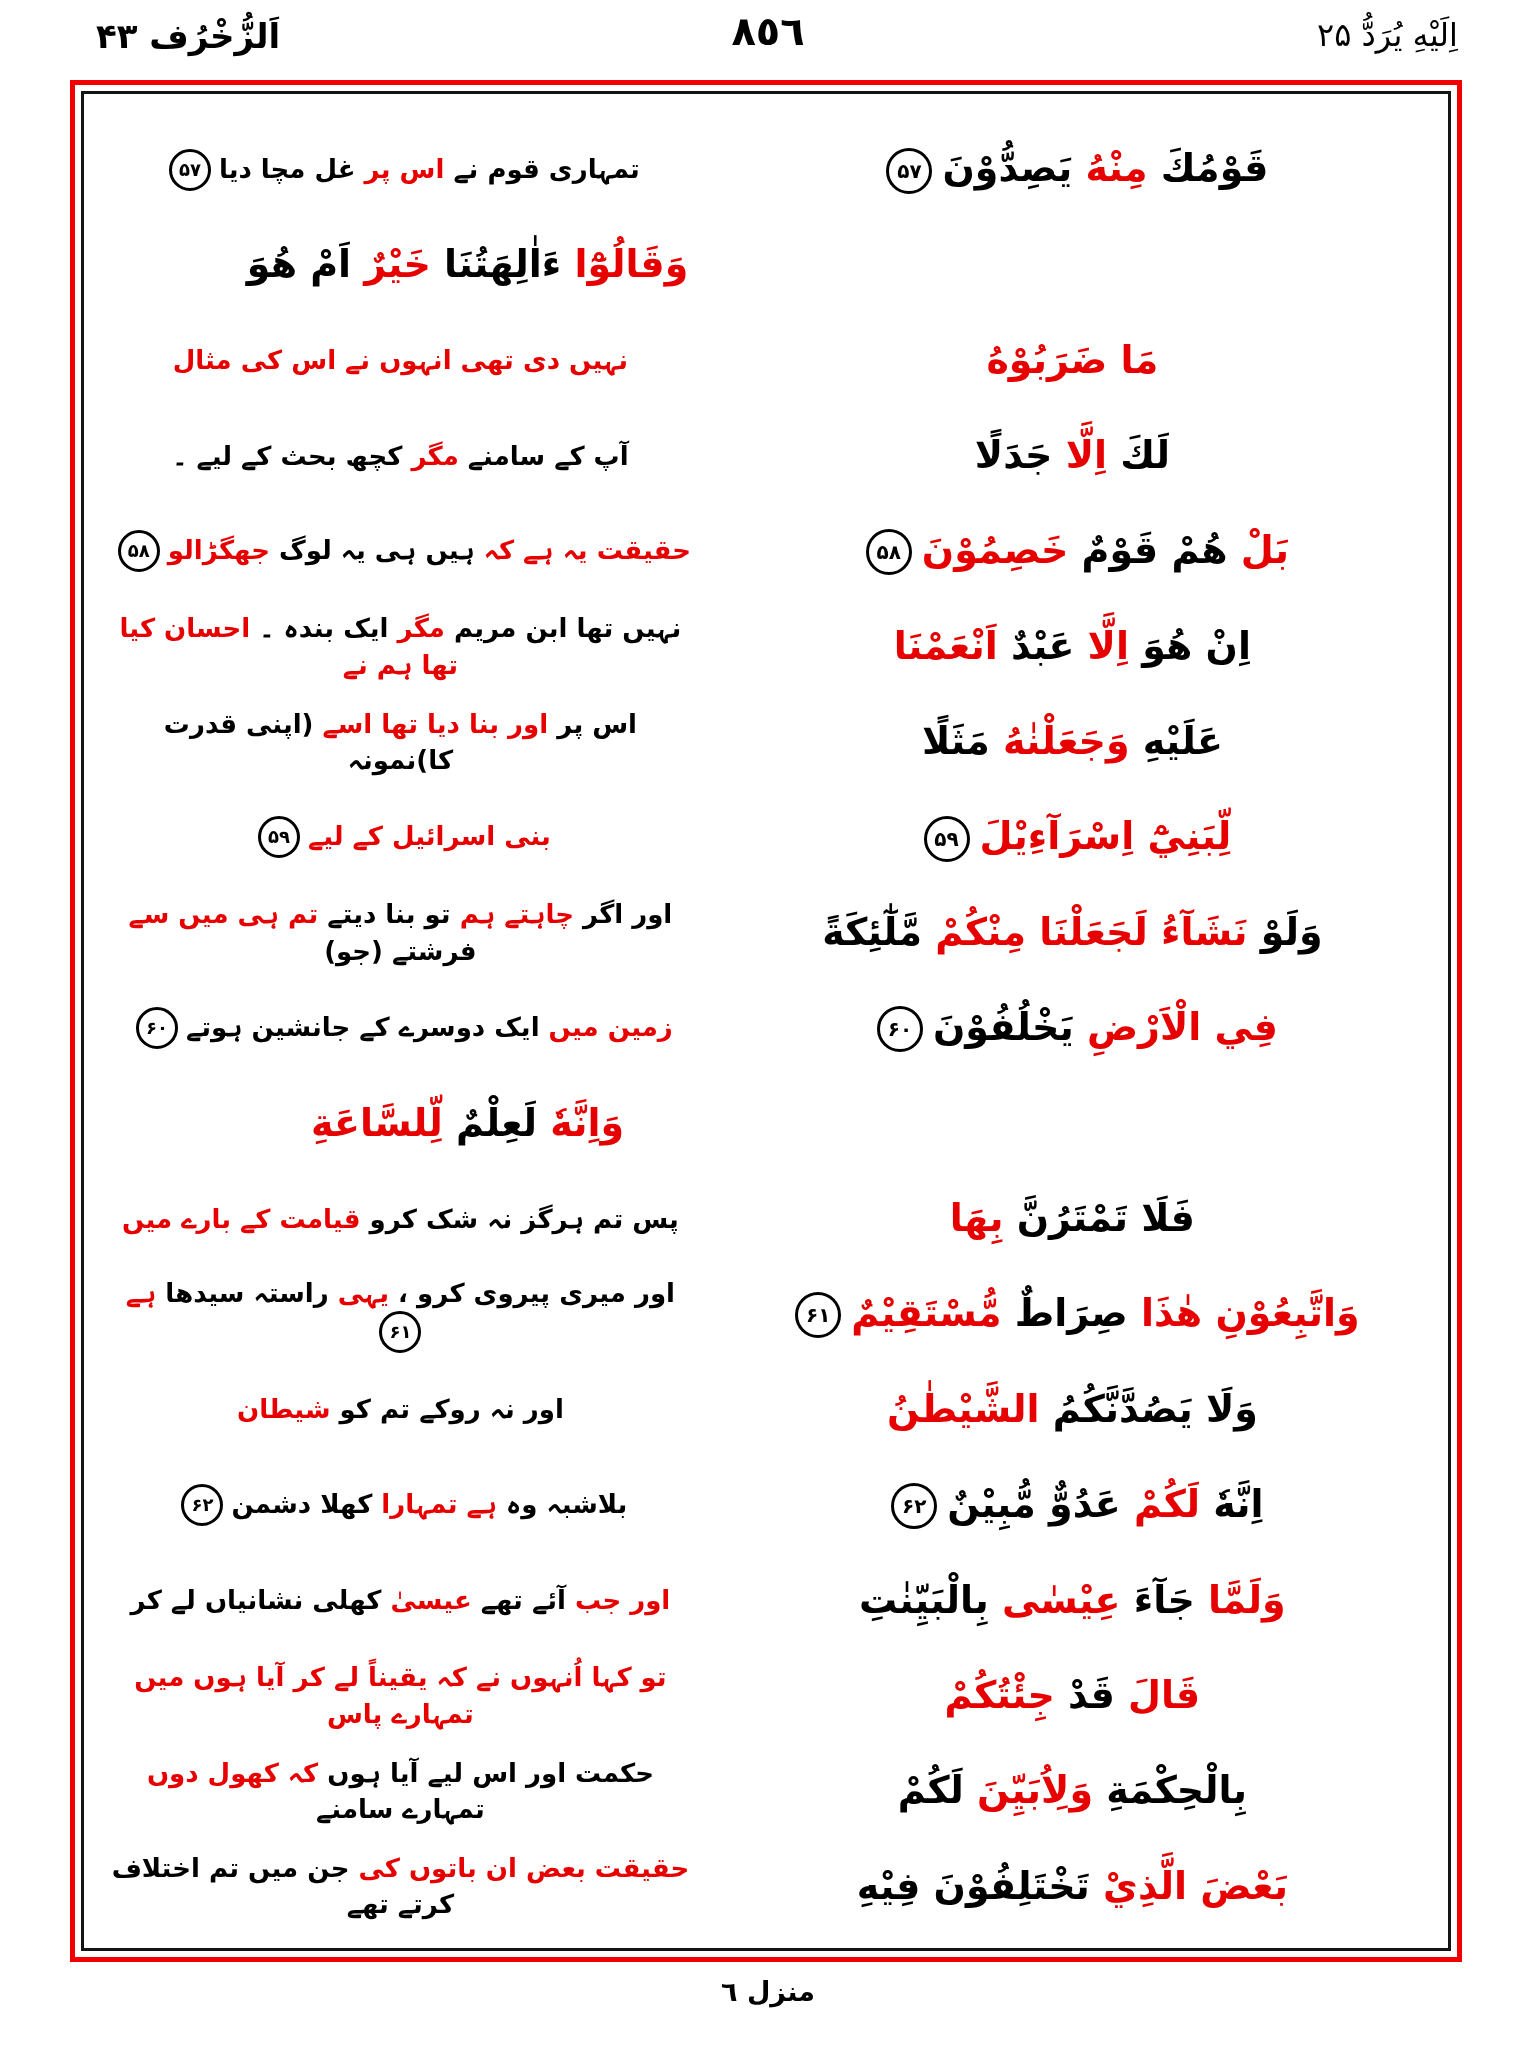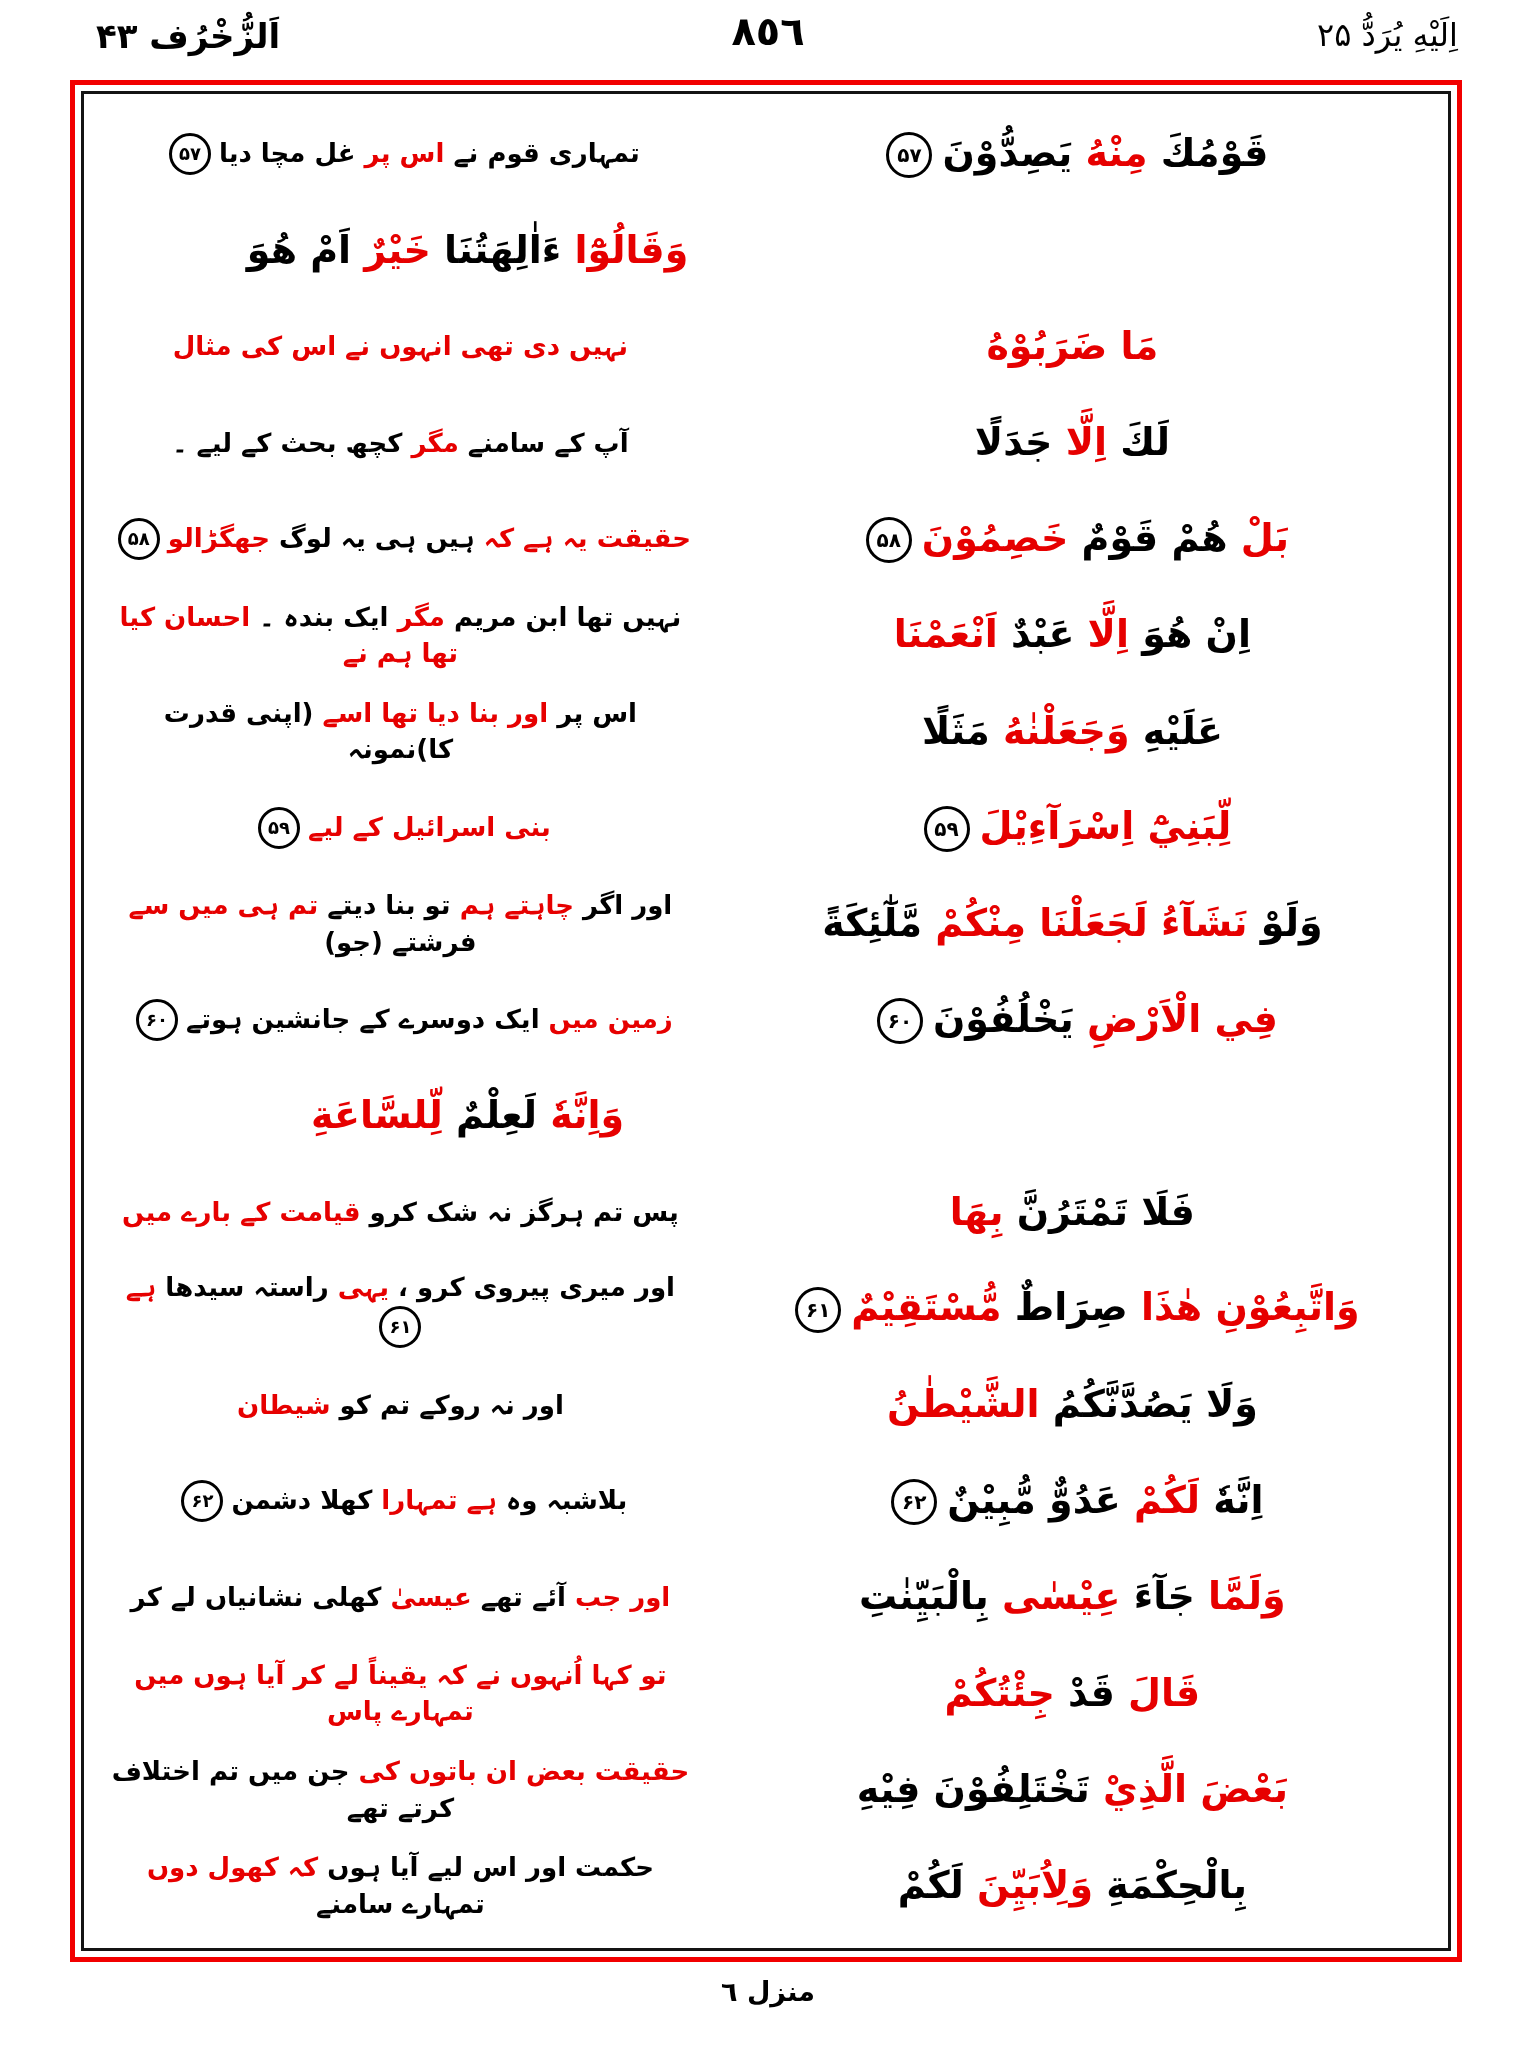--- a/index.html
+++ b/index.html
@@ -37,20 +37,21 @@
   }
   .frame-black{
     position:absolute;inset:6px;
     border:3px solid #141414;
   }
   .content{
     position:absolute;inset:0;
     display:flex;flex-direction:column;
     padding:12px 6px 14px 14px;
     box-sizing:border-box;
+    margin-top:16px;
   }
 
   
   .row{
     flex:1;
     display:flex;
     flex-direction:row;       
     align-items:center;
     direction:ltr;
   }
@@ -186,26 +187,26 @@
     <div class="urdu-cell"><span class="seg-r">اور جب </span><span class="seg-b">آئے تھے </span><span class="seg-r">عیسیٰ </span><span class="seg-b">کھلی نشانیاں لے کر</span></div>
     <div class="arabic-cell"><span class="seg-r">وَلَمَّا </span><span class="seg-b">جَآءَ </span><span class="seg-r">عِيْسٰى </span><span class="seg-b">بِالْبَيِّنٰتِ</span></div>
   </div>
 
   <div class="row">
     <div class="urdu-cell"><span class="seg-r">تو کہا اُنہوں نے کہ یقیناً لے کر آیا ہوں میں تمہارے پاس</span></div>
     <div class="arabic-cell"><span class="seg-r">قَالَ </span><span class="seg-b">قَدْ </span><span class="seg-r">جِئْتُكُمْ</span></div>
   </div>
 
   <div class="row">
+    <div class="urdu-cell"><span class="seg-b">حکمت اور اس لیے آیا ہوں </span><span class="seg-r">کہ کھول دوں </span><span class="seg-b">تمہارے سامنے</span></div>
+    <div class="arabic-cell"><span class="seg-b">بِالْحِكْمَةِ </span><span class="seg-r">وَلِاُبَيِّنَ </span><span class="seg-b">لَكُمْ</span></div>
+  </div>
+
+  <div class="row">
     <div class="urdu-cell"><span class="seg-r">حقیقت بعض ان باتوں کی </span><span class="seg-b">جن میں تم اختلاف کرتے تھے</span></div>
     <div class="arabic-cell"><span class="seg-r">بَعْضَ الَّذِيْ </span><span class="seg-b">تَخْتَلِفُوْنَ فِيْهِ</span></div>
   </div>
-
-  <div class="row">
-    <div class="urdu-cell"><span class="seg-b">حکمت اور اس لیے آیا ہوں </span><span class="seg-r">کہ کھول دوں </span><span class="seg-b">تمہارے سامنے</span></div>
-    <div class="arabic-cell"><span class="seg-b">بِالْحِكْمَةِ </span><span class="seg-r">وَلِاُبَيِّنَ </span><span class="seg-b">لَكُمْ</span></div>
-  </div>
 </div>
     </div>
   </div>
 
   <div class="footer">منزل ٦</div>
 </div>
 
 </body></html>

